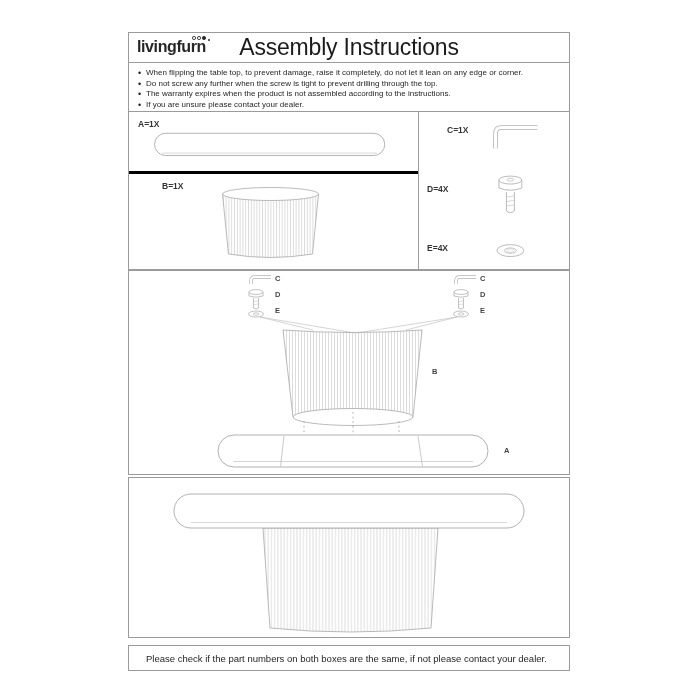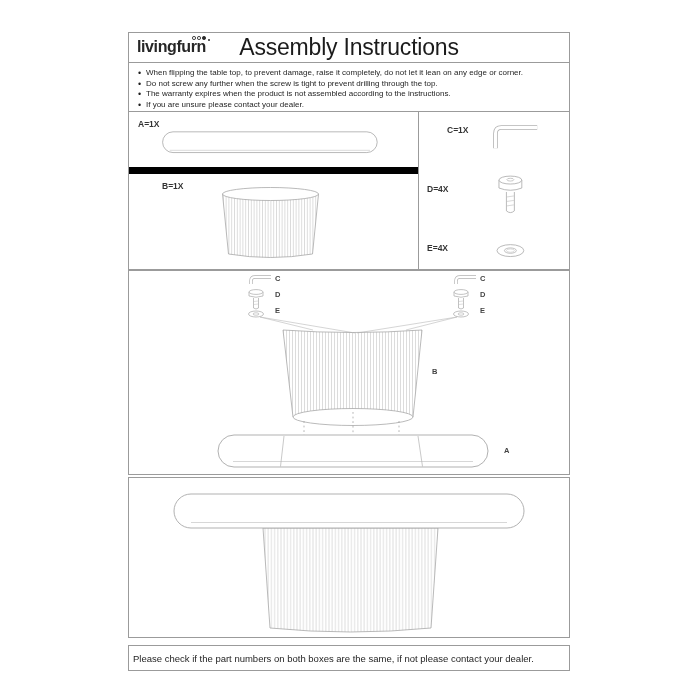--- a/index.html
+++ b/index.html
@@ -19,33 +19,33 @@
 
   
   .warn { top:62px; height:50px; padding:5px 6px 0 8px; }
   .warn ul { list-style:none; }
   .warn li { font-size:8px; line-height:10.5px; color:#1e1e1e; padding-left:9px; position:relative; }
   .warn li::before { content:"•"; position:absolute; left:1px; top:0; font-size:9px; color:#1e1e1e; }
 
   
   .parts { top:111px; height:159px; }
   .pcol-left { position:absolute; left:0; top:0; bottom:0; width:290px; border-right:1px solid #9b9b9b; }
-  .prow-a { position:relative; height:62px; border-bottom:7px solid #000000; }
+  .prow-a { position:relative; height:62px; border-bottom:3px solid #000000; }
   .prow-b { position:relative; height:94px; }
   .pcol-right { position:absolute; left:290px; right:0; top:0; bottom:0; }
   .plabel { position:absolute; font-size:8.5px; font-weight:700; color:#333; }
   .fillsvg { position:absolute; left:0; top:0; width:100%; height:100%; }
 
   
   .asm { top:270px; height:205px; }
   .fin { top:477px; height:161px; }
   .alabel { position:absolute; font-size:7.5px; font-weight:700; color:#444; }
 
   
-  .foot { top:645px; height:26px; display:flex; align-items:center; padding-left:4px; }
+  .foot { top:645px; height:26px; display:flex; align-items:center; padding-left:17px; }
   .foot span { font-size:9.5px; color:#1e1e1e; }
 
   svg { display:block; }
 </style>
 </head>
 <body>
 
 <div class="page">
 
   <div class="box warn">

